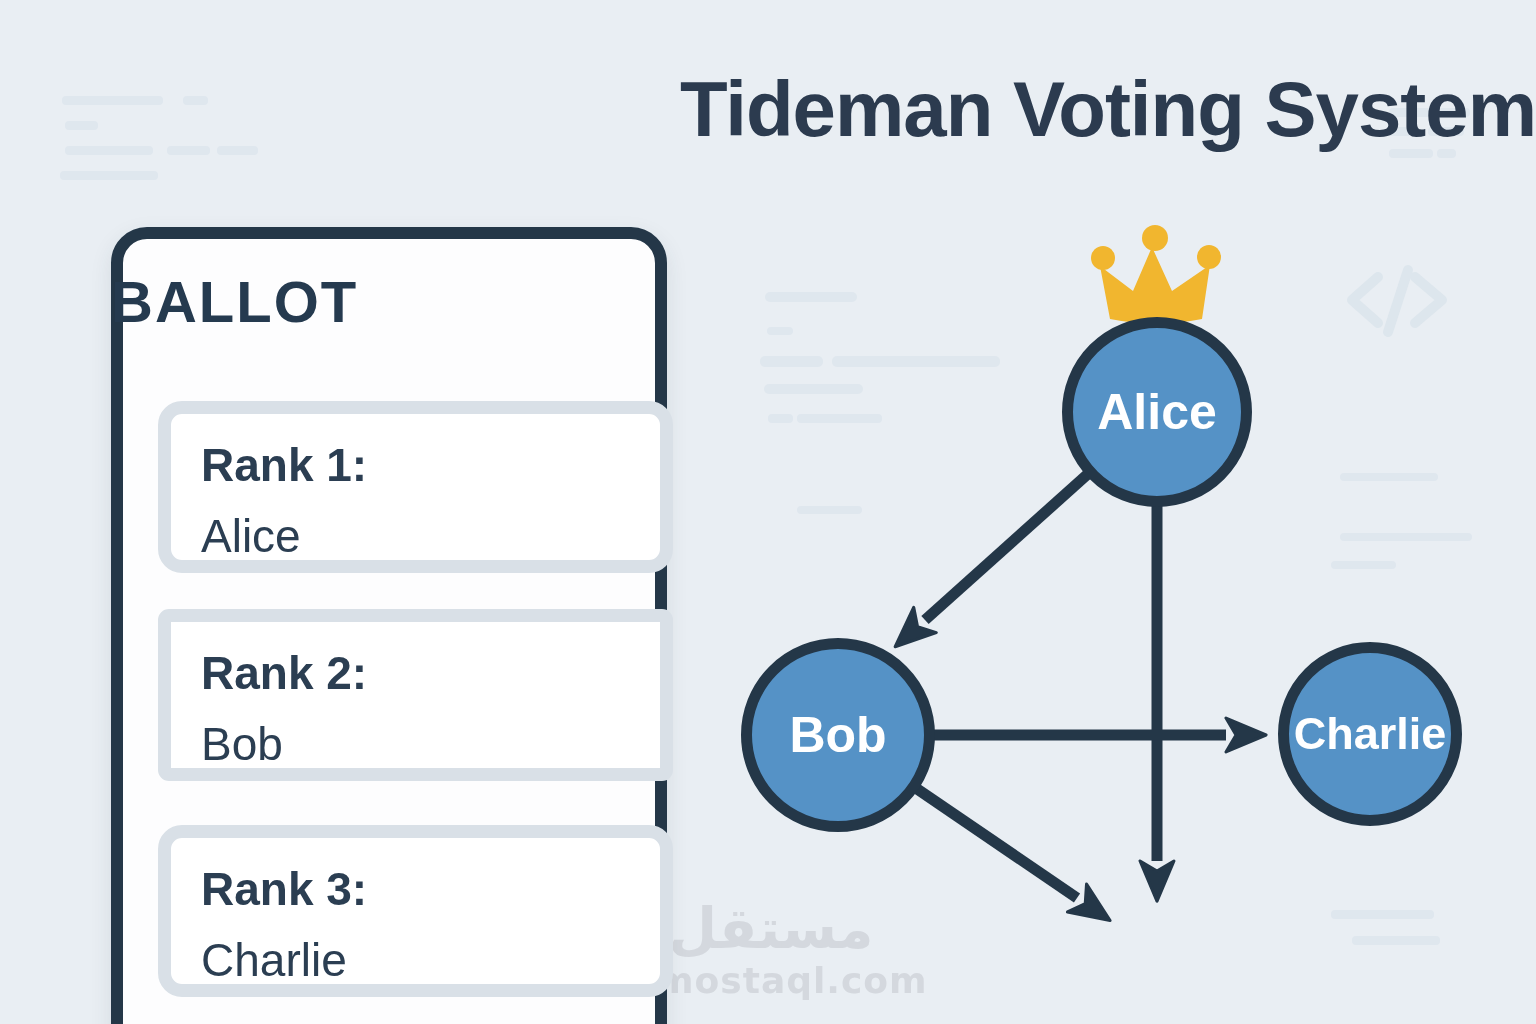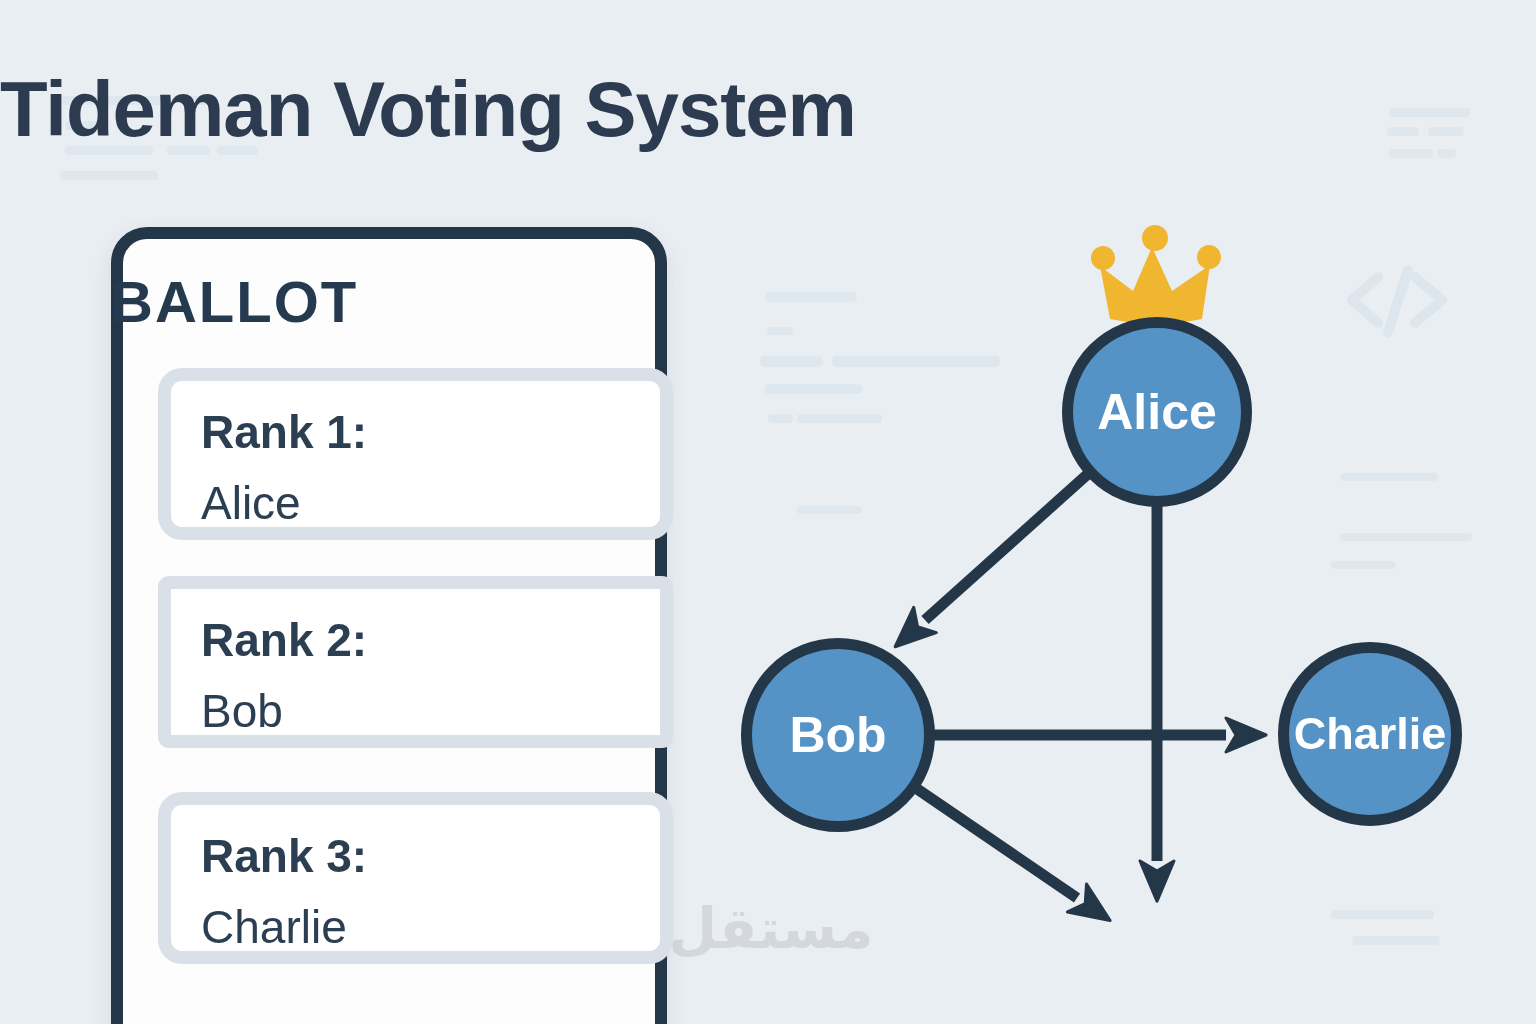--- a/index.html
+++ b/index.html
@@ -14,21 +14,21 @@
     width: 1536px;
     height: 1024px;
     background: #e9eef3;
     overflow: hidden;
   }
   
   .main-title {
     position: absolute;
     top: 64px; left: 0;
     width: 100%;
-    text-align: left;
+    text-align: right;
     font-size: 78px;
     font-weight: 700;
     letter-spacing: -1px;
     color: #2c3b4f;
   }
   
   svg.layer {
     position: absolute;
     top: 0; left: 0;
     width: 1536px; height: 1024px;
@@ -57,20 +57,21 @@
   }
   .rank-box {
     position: absolute;
     left: 158px;
     width: 515px; height: 172px;
     background: #ffffff;
     border: 13px solid #d9e0e7;
     border-radius: 24px;
     padding: 16px 0 0 30px;
     z-index: 4;
+    margin-top: 33px;
   }
   .rank-box .rank-label {
     font-size: 46px;
     font-weight: 700;
     color: #2b3e52;
     line-height: 70px;
   }
   .rank-box .rank-candidate {
     font-size: 46px;
     font-weight: 500;
@@ -210,15 +211,16 @@
   </div>
   <div class="node" id="node-bob">
     <span>Bob</span>
   </div>
   <div class="node" id="node-charlie">
     <span>Charlie</span>
   </div>
 
   <div class="watermark">
     <div class="wm-arabic">مستقل</div>
+    <div class="wm-latin">mostaql.com</div>
   </div>
 
 </div>
 
 </body></html>

